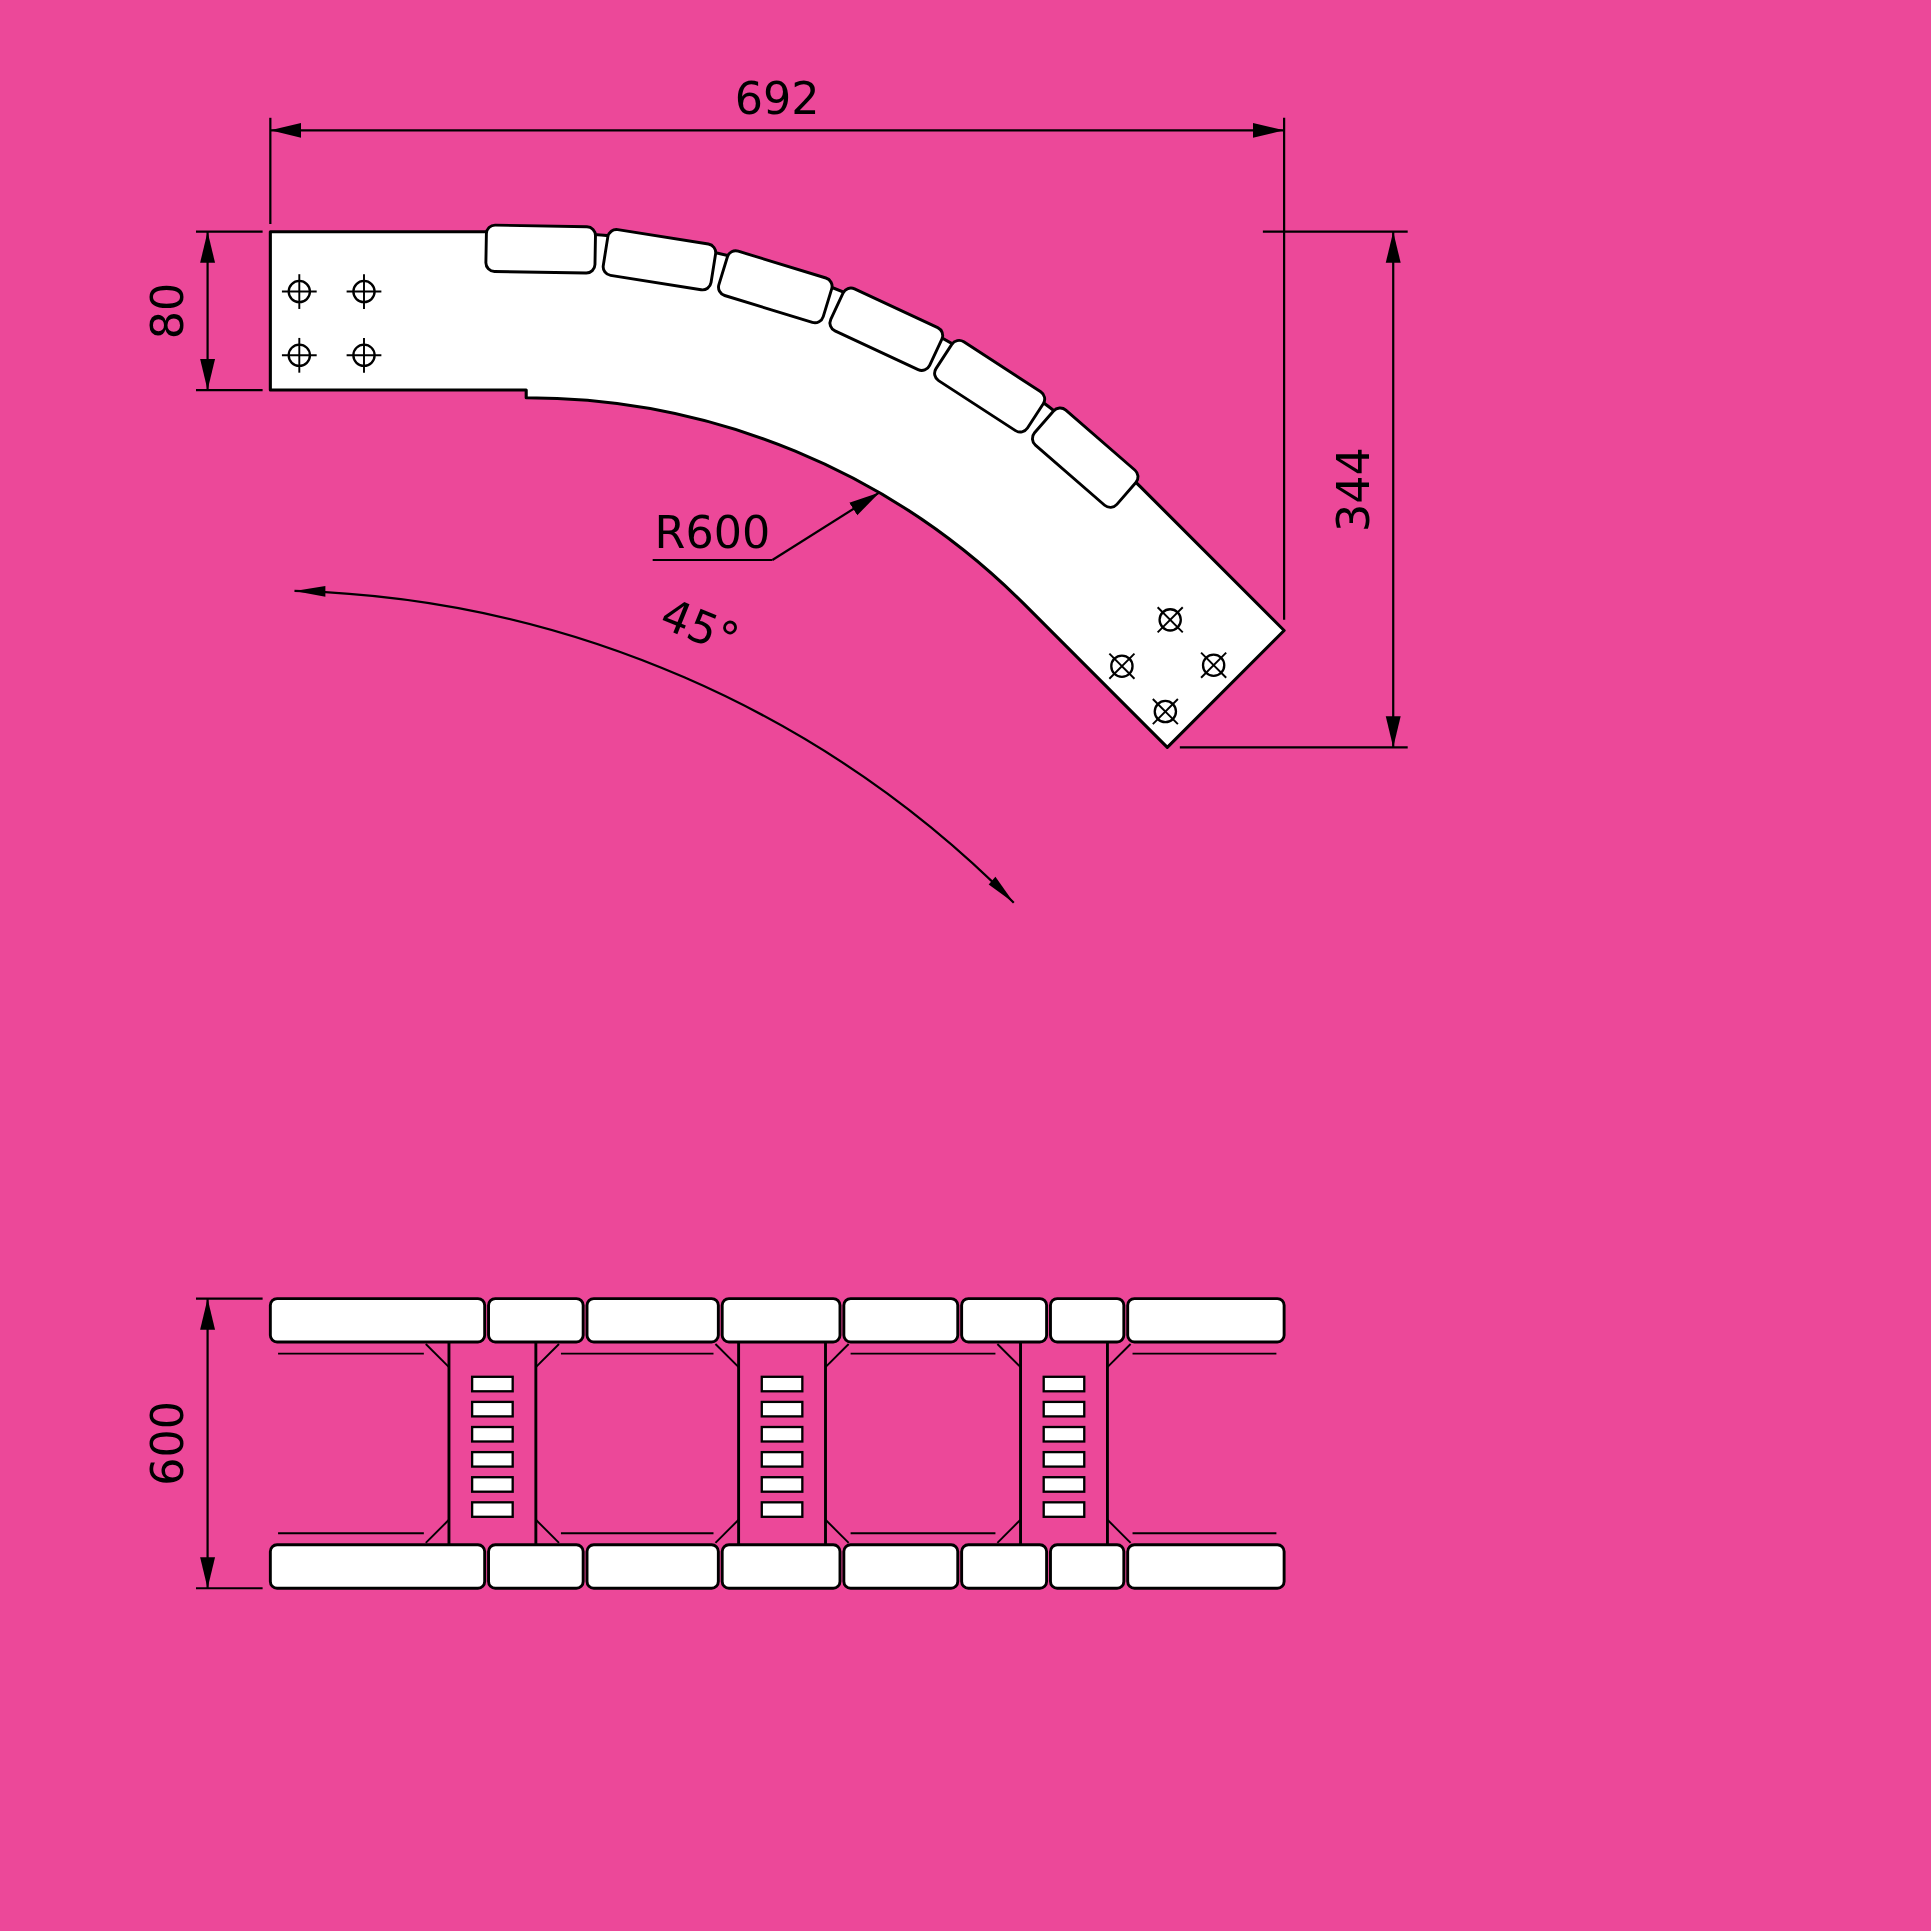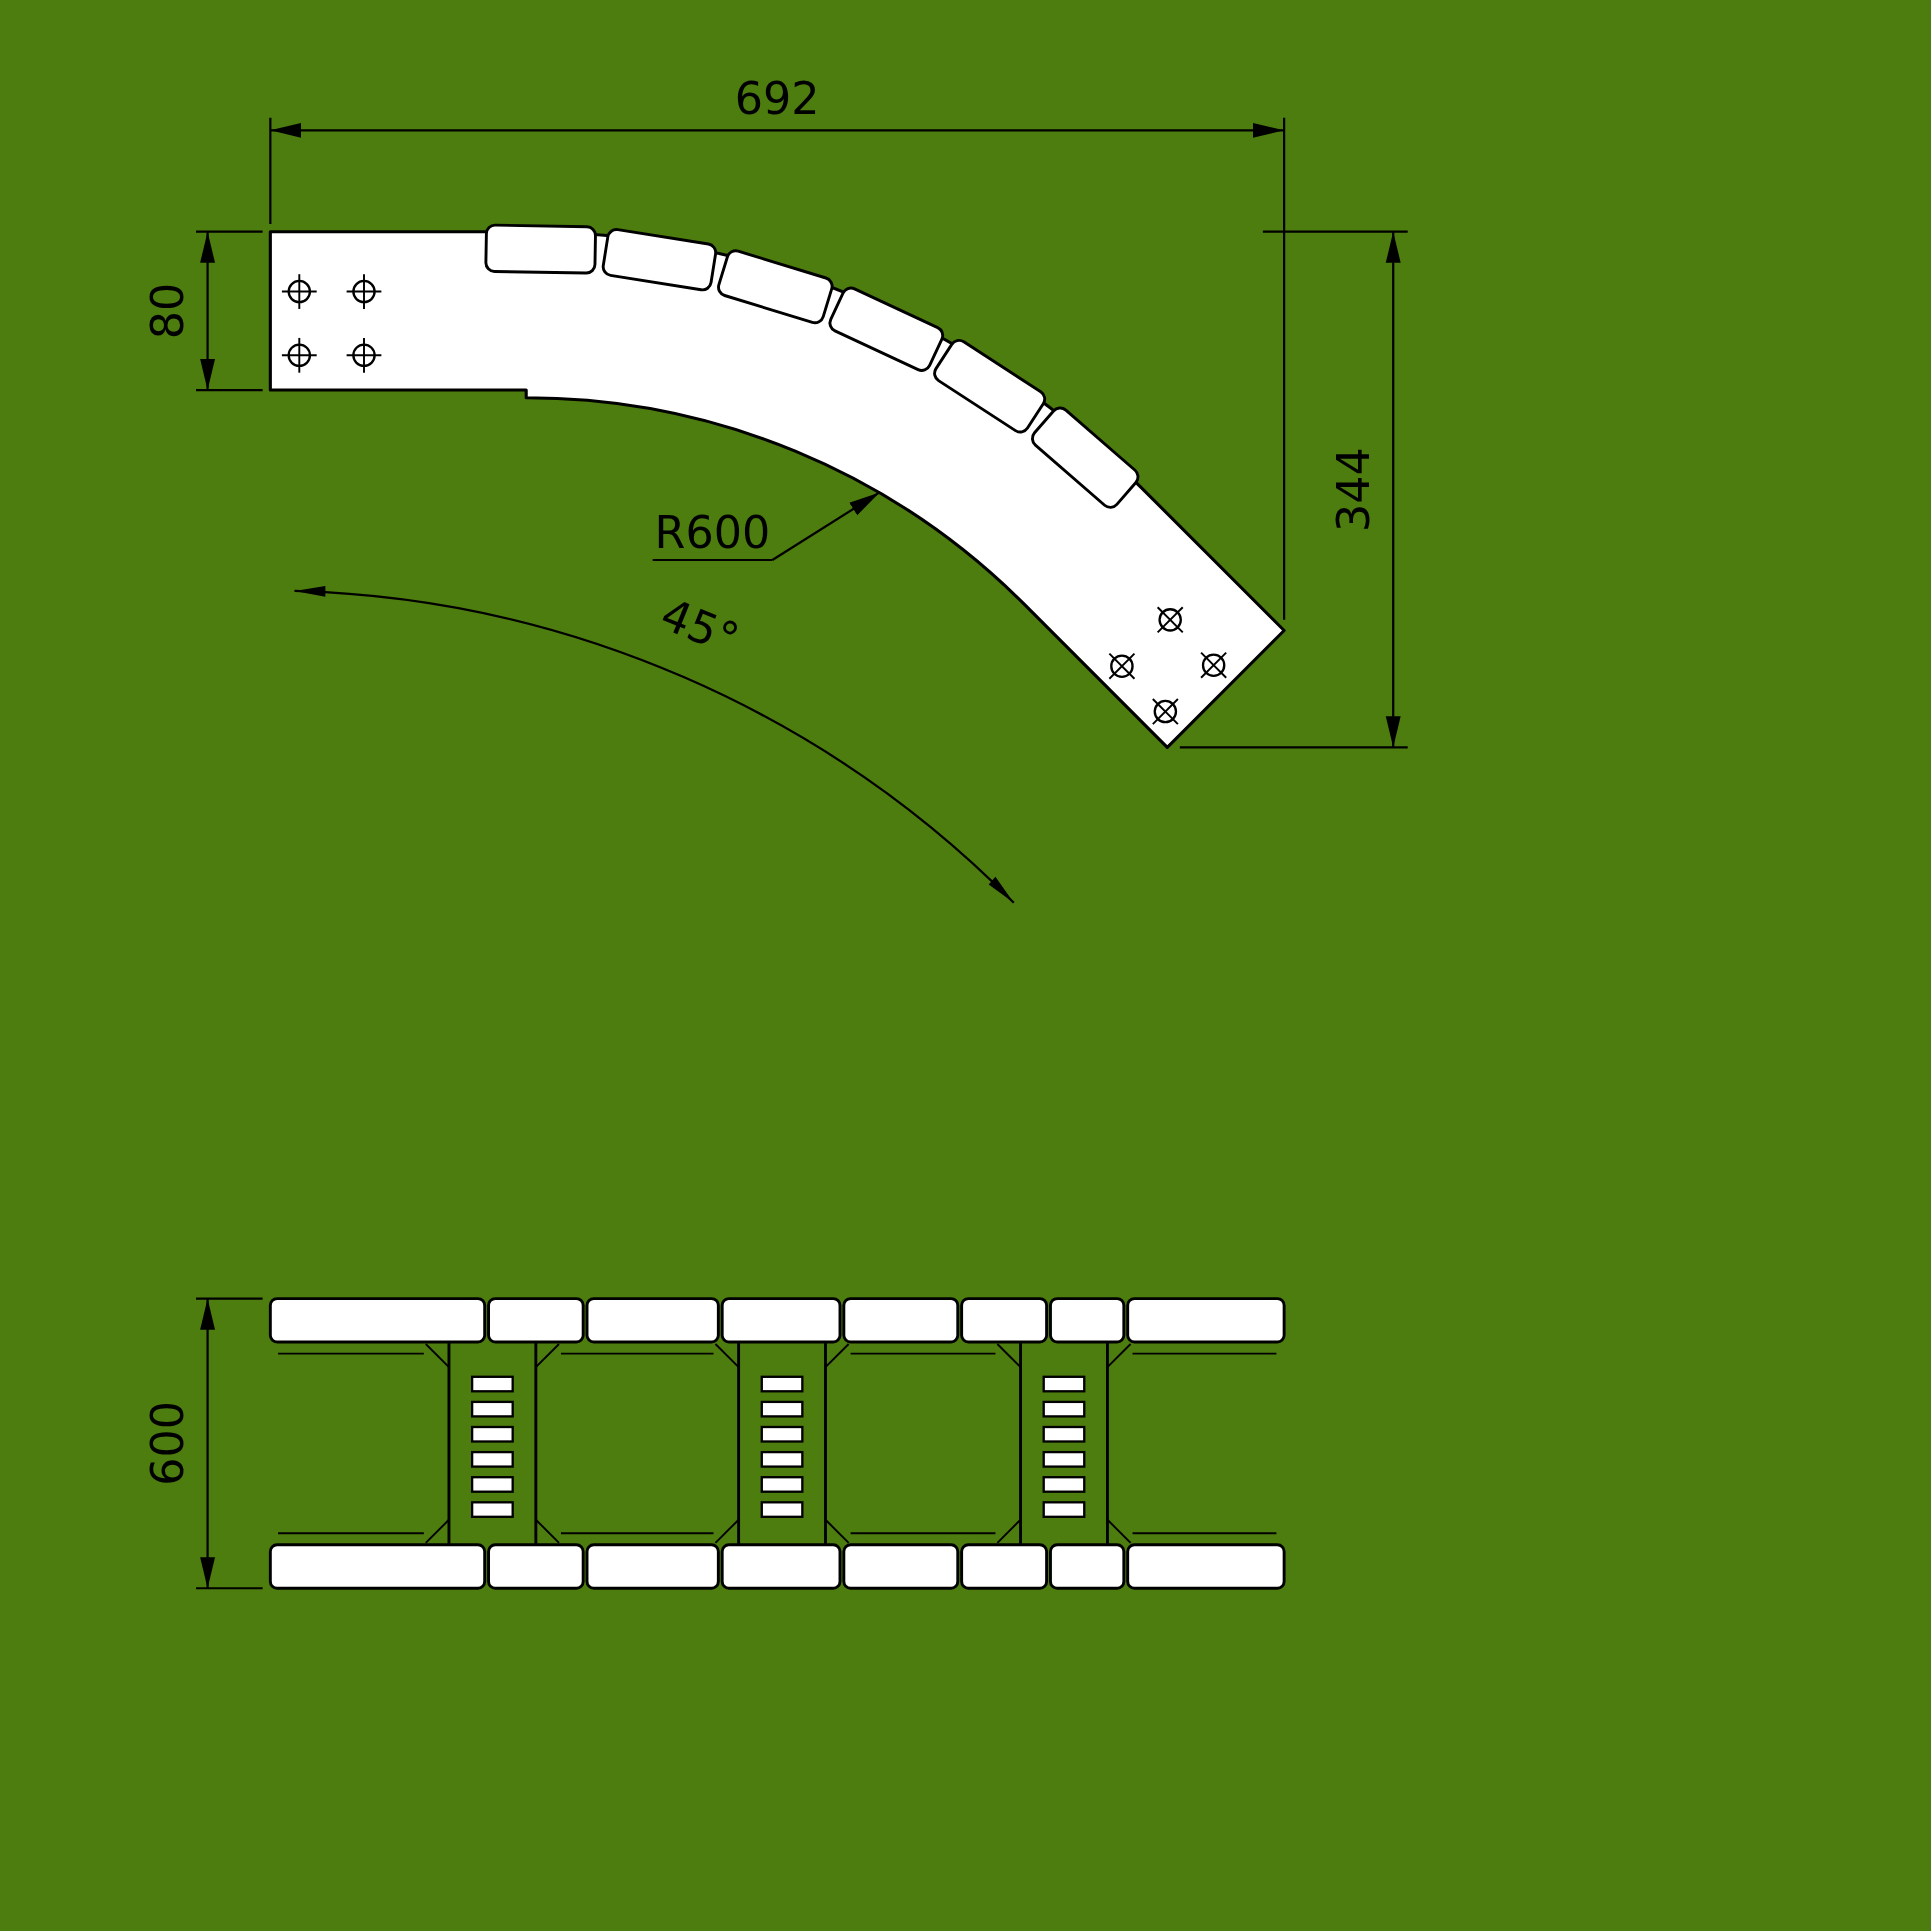--- a/index.html
+++ b/index.html
@@ -1,16 +1,16 @@
 <!DOCTYPE html>
 <html><head>
 <meta charset="utf-8">
 <style>
   html,body{margin:0;padding:0;background:#ffffff;}
-  .sheet{position:relative;width:1931px;height:1931px;background:#4d7c0f;overflow:hidden;}
+  .sheet{position:relative;width:1931px;height:1931px;background:#ec4899;overflow:hidden;}
   svg{display:block;}
   .outline{fill:#ffffff;stroke:#000000;stroke-width:3.2;stroke-linejoin:round;}
   .seg{fill:#ffffff;stroke:#000000;stroke-width:3;}
   .thick{stroke:#000000;stroke-width:3;fill:none;}
   .dim{stroke:#000000;stroke-width:2.3;fill:none;}
   .tick{stroke:#000000;stroke-width:2;fill:none;}
   .hole{fill:#ffffff;stroke:#000000;stroke-width:2.4;}
   .arrowfill{fill:#000000;stroke:none;}
   text{font-family:"DejaVu Sans","Liberation Sans",sans-serif;font-size:46px;fill:#000000;}
 </style>

